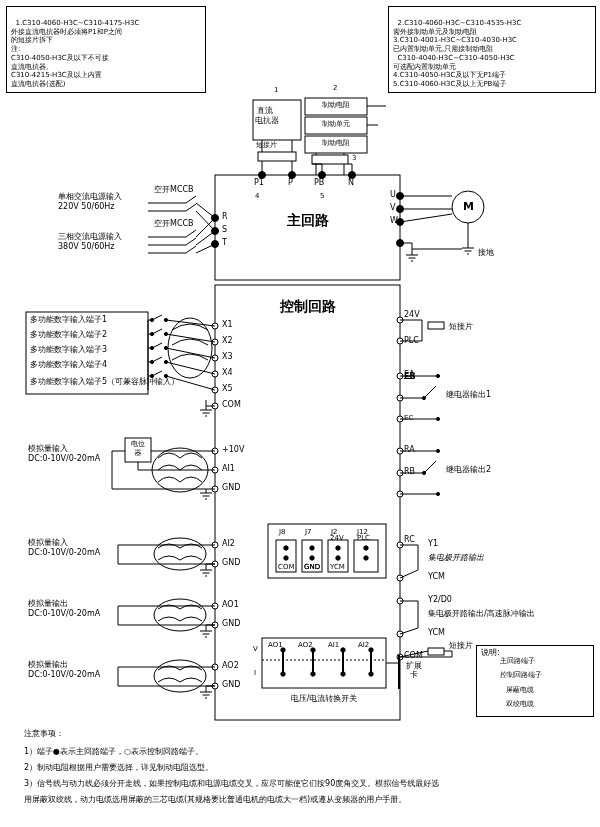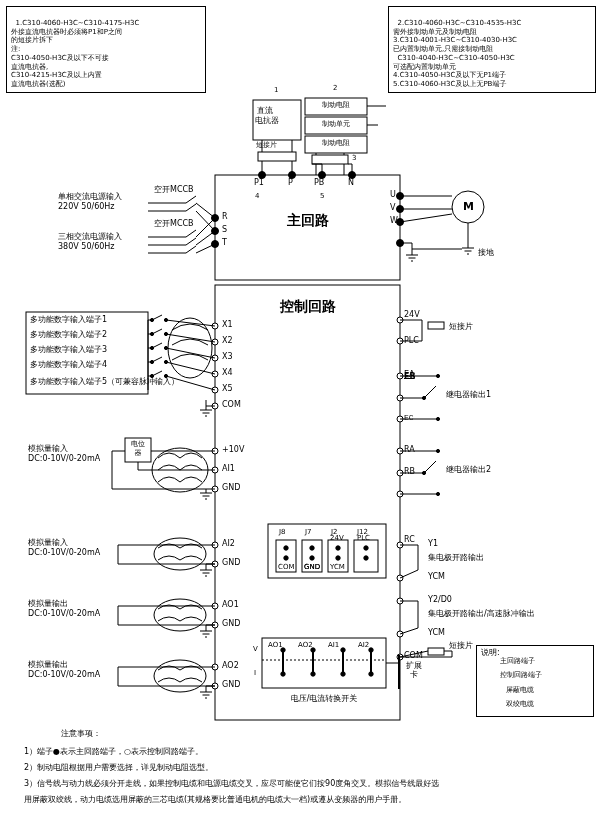--- a/index.html
+++ b/index.html
@@ -385,21 +385,21 @@
 <div class="abs sm" style="left:404px;top:370px;text-decoration:underline;">EA</div>
 <div class="abs sm" style="left:404px;top:372px;font-weight:bold;">EB</div>
 <div class="abs sm" style="left:404px;top:413px;font-family:Liberation Mono, monospace;">EC</div>
 <div class="abs sm" style="left:446px;top:389px;">继电器输出1</div>
 <div class="abs sm" style="left:404px;top:445px;">RA</div>
 <div class="abs sm" style="left:404px;top:467px;">RB</div>
 <div class="abs sm" style="left:404px;top:488px;margin-top:47px;">RC</div>
 <div class="abs sm" style="left:446px;top:464px;">继电器输出2</div>
 
 <div class="abs sm" style="left:428px;top:539px;">Y1</div>
-<div class="abs sm" style="left:428px;top:552px;">集电极开路输出</div>
+<div class="abs sm" style="left:428px;top:552px;font-style:italic;">集电极开路输出</div>
 <div class="abs sm" style="left:428px;top:572px;">YCM</div>
 <div class="abs sm" style="left:428px;top:595px;">Y2/D0</div>
 <div class="abs sm" style="left:428px;top:608px;">集电极开路输出/高速脉冲输出</div>
 <div class="abs sm" style="left:428px;top:628px;">YCM</div>
 <div class="abs sm" style="left:449px;top:640px;">短接片</div>
 <div class="abs sm" style="left:404px;top:651px;">COM</div>
 
 <div class="abs xsm" style="left:279px;top:528px;">J8</div>
 <div class="abs xsm" style="left:305px;top:528px;">J7</div>
 <div class="abs xsm" style="left:331px;top:528px;">J2</div>
@@ -421,17 +421,17 @@
 
 <div class="abs sm ctr" style="left:404px;top:662px;width:20px;line-height:1.1;">扩展卡</div>
 
 <div class="abs box" style="left:476px;top:645px;width:118px;height:72px;"></div>
 <div class="abs sm" style="left:481px;top:647px;">说明:</div>
 <div class="abs xsm" style="left:500px;top:656px;">主回路端子</div>
 <div class="abs xsm" style="left:500px;top:670px;">控制回路端子</div>
 <div class="abs xsm" style="left:506px;top:685px;">屏蔽电缆</div>
 <div class="abs xsm" style="left:506px;top:699px;">双绞电缆</div>
 
-<div class="abs sm" style="left:24px;top:728px;margin-left:37px;">注意事项：</div>
+<div class="abs sm" style="left:24px;top:728px;">注意事项：</div>
 <div class="abs sm" style="left:24px;top:746px;">1）端子●表示主回路端子，○表示控制回路端子。</div>
 <div class="abs sm" style="left:24px;top:762px;">2）制动电阻根据用户需要选择，详见制动电阻选型。</div>
 <div class="abs sm" style="left:24px;top:778px;">3）信号线与动力线必须分开走线，如果控制电缆和电源电缆交叉，应尽可能使它们按90度角交叉。模拟信号线最好选</div>
 <div class="abs sm" style="left:24px;top:794px;">用屏蔽双绞线，动力电缆选用屏蔽的三芯电缆(其规格要比普通电机的电缆大一档)或遵从变频器的用户手册。</div>
 
 </body></html>

